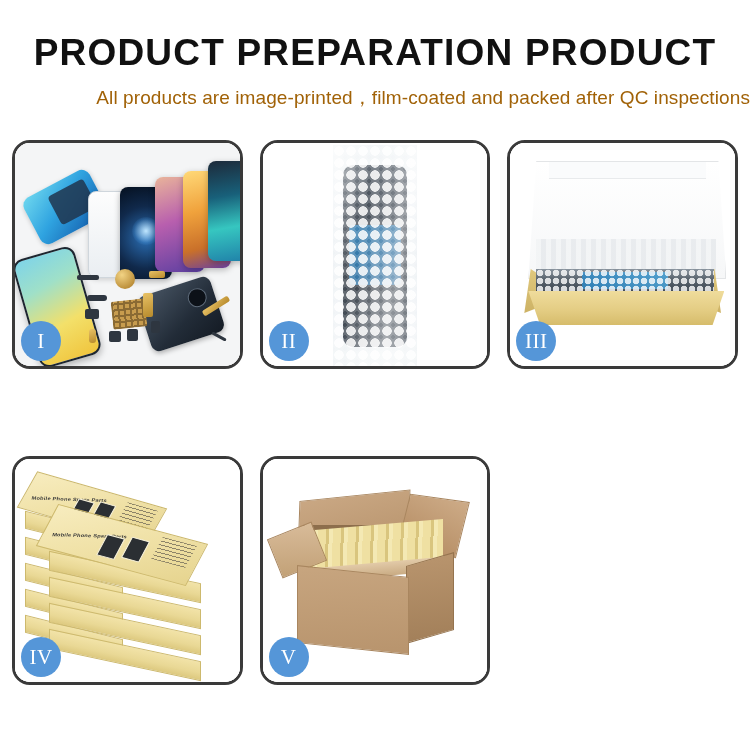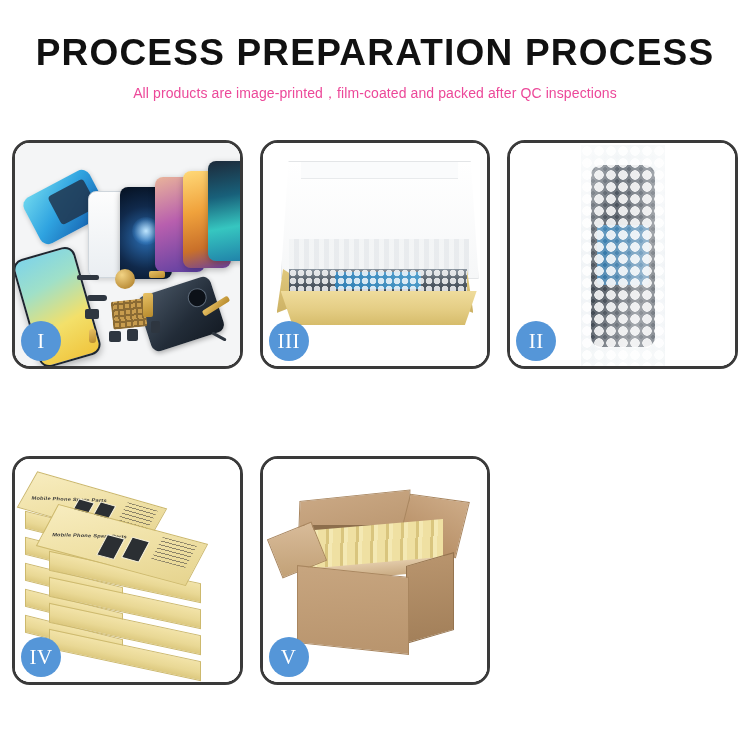--- a/index.html
+++ b/index.html
@@ -11,22 +11,22 @@
   }
   .page{position:relative;width:750px;height:750px;}
 
   
   .header{text-align:center;padding-top:34px;}
   .title{
     font-size:37px;font-weight:700;color:#111111;
     letter-spacing:1.2px;line-height:1;white-space:nowrap;
   }
   .subtitle{
-    font-size:14px;font-weight:400;color:#ec4899;
-    margin-top:14px;letter-spacing:.1px;white-space:nowrap;
+    font-size:19px;font-weight:400;color:#a16207;
+    margin-top:14px;letter-spacing:.1px;white-space:nowrap;text-align:right;
   }
 
   
   .grid{
     position:absolute;left:12px;top:140px;
     width:726px;height:555px;
     display:grid;
     grid-template-columns:repeat(3,1fr);
     grid-template-rows:repeat(2,229px);
     column-gap:17px;row-gap:87px;
@@ -316,21 +316,21 @@
     background:linear-gradient(140deg,rgba(255,255,255,.9),rgba(236,240,243,.5));
     transform:rotate(-12deg);
   }
 </style>
 </head>
 <body>
 
 <div class="page">
 
   <div class="header">
-    <div class="title">PROCESS PREPARATION PROCESS</div>
+    <div class="title">PRODUCT PREPARATION PRODUCT</div>
     <div class="subtitle">All products are image-printed，film-coated and packed after QC inspections</div>
   </div>
 
   <div class="grid">
 
     <div class="card">
       <div class="card-inner">
         <div class="p1">
           <div class="ph ph-blue"></div>
           <div class="ph ph-glass"></div>
@@ -353,43 +353,43 @@
           <div class="chip" style="left:136px;top:178px;width:9px;height:12px;border-radius:2px;"></div>
           <div class="gold" style="left:186px;top:160px;width:30px;height:6px;transform:rotate(-32deg);"></div>
           <div class="chip" style="left:196px;top:192px;width:16px;height:3px;transform:rotate(28deg);"></div>
         </div>
       </div>
       <div class="badge">I</div>
     </div>
 
     <div class="card">
       <div class="card-inner">
+        <div class="p2">
+          <div class="bw-bag"></div>
+          <div class="bw-item"></div>
+          <div class="bw-bubbles"></div>
+          <div class="bw-sheen"></div>
+        </div>
+      </div>
+      <div class="badge">II</div>
+    </div>
+
+    <div class="card">
+      <div class="card-inner">
         <div class="p3">
           <div class="m-lid"></div>
           <div class="m-foam"></div>
           <div class="m-side-l"></div>
           <div class="m-side-r"></div>
           <div class="m-prod"></div>
           <div class="m-bub"></div>
           <div class="m-front"></div>
         </div>
       </div>
       <div class="badge">III</div>
-    </div>
-
-    <div class="card">
-      <div class="card-inner">
-        <div class="p2">
-          <div class="bw-bag"></div>
-          <div class="bw-item"></div>
-          <div class="bw-bubbles"></div>
-          <div class="bw-sheen"></div>
-        </div>
-      </div>
-      <div class="badge">II</div>
     </div>
 
     <div class="card">
       <div class="card-inner">
         <div class="p4">
           <div class="stackwrap">
 
             <div class="ybox" style="left:2px;top:44px;width:96px;height:16px;transform:skewY(14deg);"></div>
             <div class="ybox" style="left:2px;top:70px;width:96px;height:16px;transform:skewY(14deg);"></div>
             <div class="ybox" style="left:2px;top:96px;width:96px;height:16px;transform:skewY(14deg);"></div>

